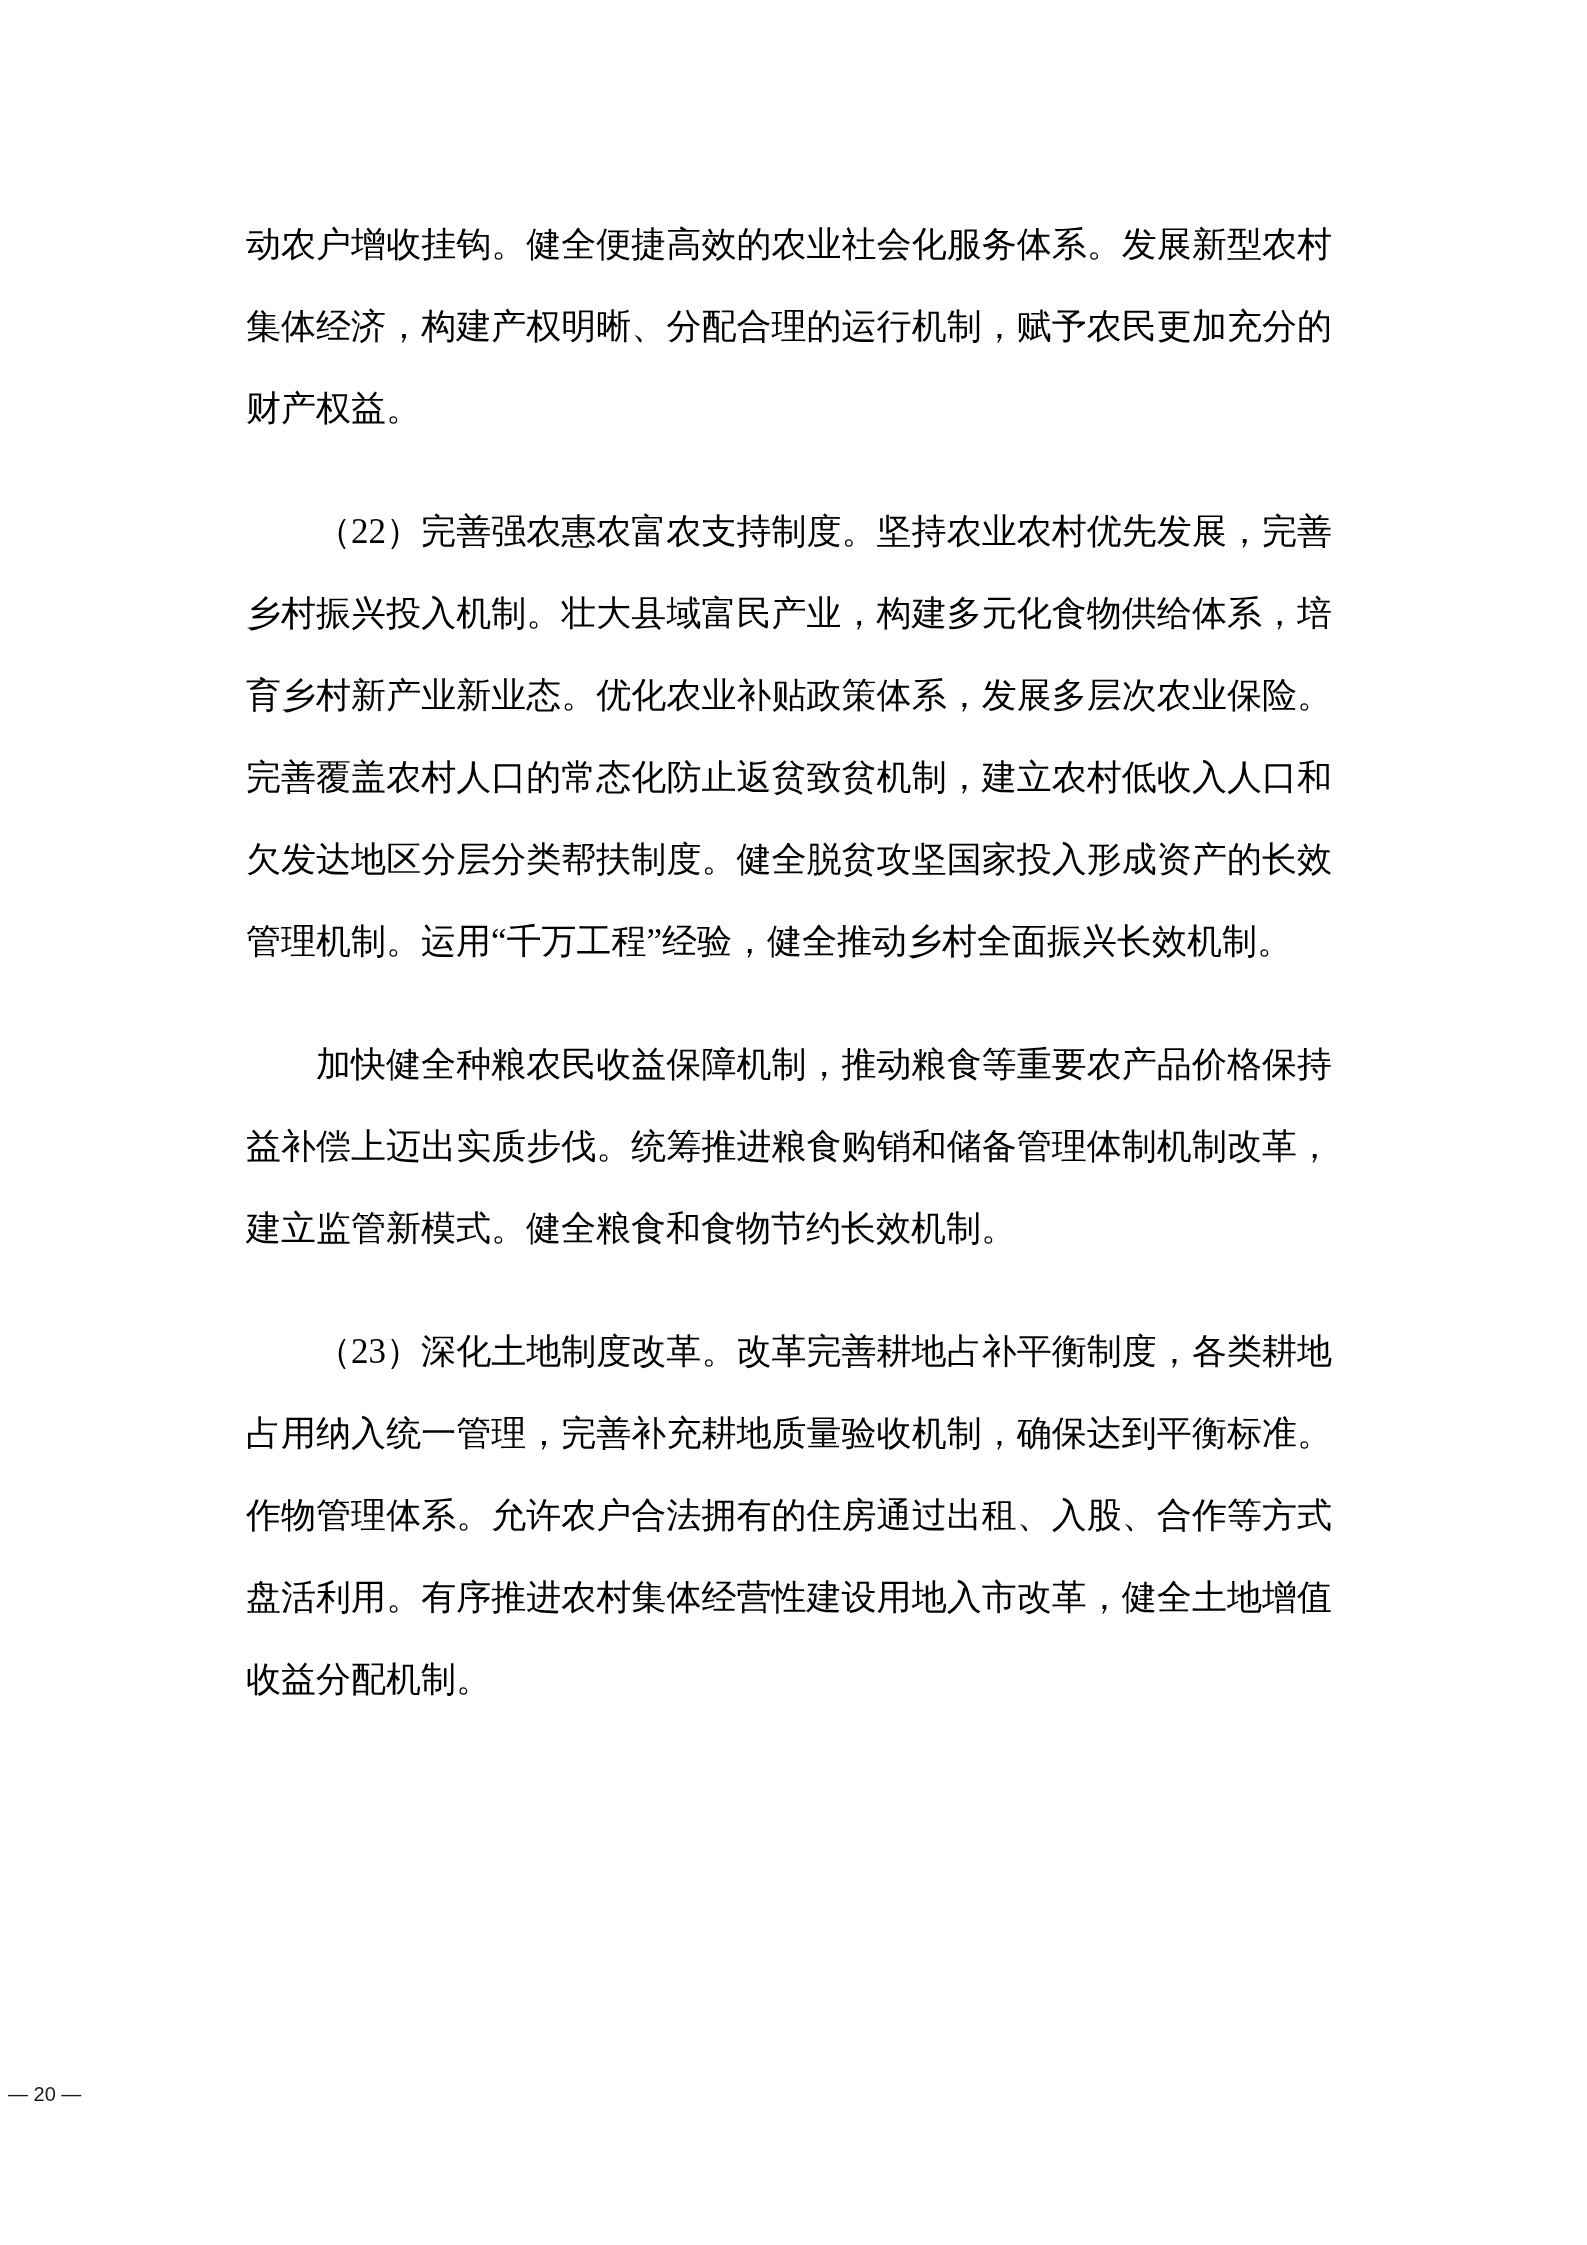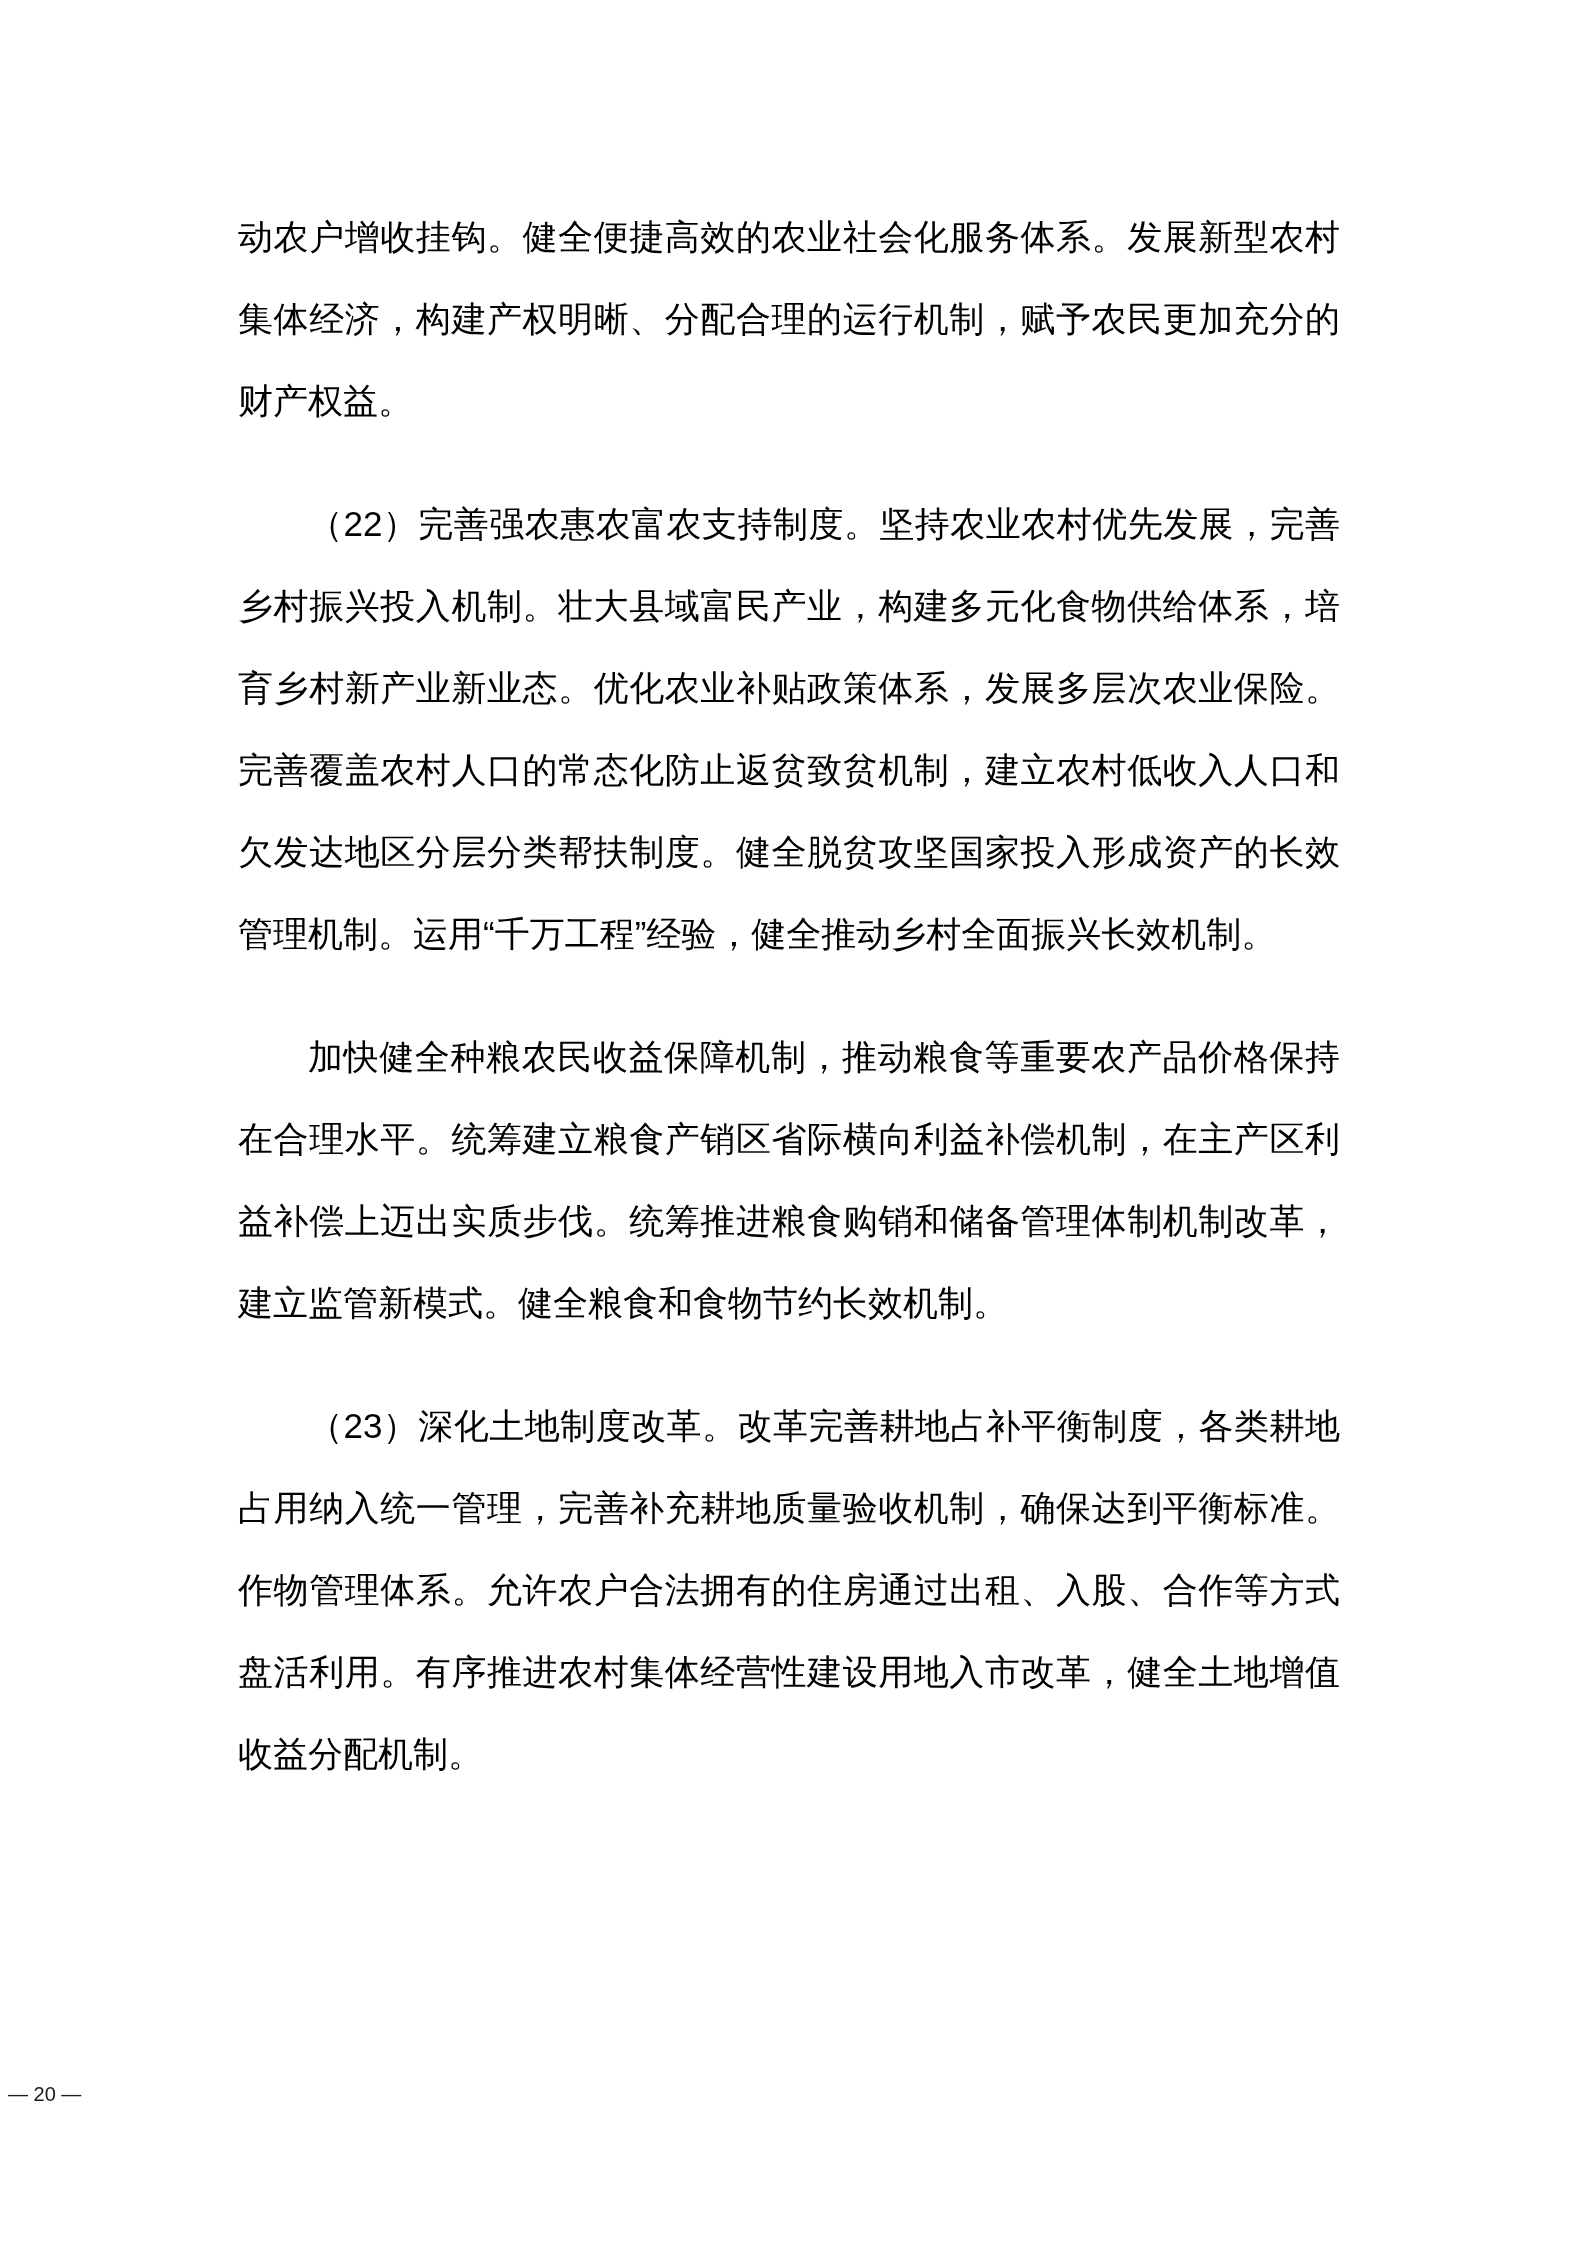--- a/index.html
+++ b/index.html
@@ -16,22 +16,23 @@
     font-family: "Liberation Sans", sans-serif;
     overflow: hidden;
   }
   .content {
     position: absolute;
     left: 238px;
     top: 196px;
     width: 1102px;
   }
   .para {
-    margin: 0;
+    margin: 8px;
     padding: 0;
+    font-family: Liberation Serif, serif;
   }
   .para + .para {
     margin-top: 41px;
   }
   .line {
     height: 82px;
     line-height: 82px;
     font-size: 35px;
     color: #000000;
     text-align: justify;
@@ -74,21 +75,20 @@
       <div class="line indent">（22）完善强农惠农富农支持制度。坚持农业农村优先发展，完善</div>
       <div class="line">乡村振兴投入机制。壮大县域富民产业，构建多元化食物供给体系，培</div>
       <div class="line">育乡村新产业新业态。优化农业补贴政策体系，发展多层次农业保险。</div>
       <div class="line">完善覆盖农村人口的常态化防止返贫致贫机制，建立农村低收入人口和</div>
       <div class="line">欠发达地区分层分类帮扶制度。健全脱贫攻坚国家投入形成资产的长效</div>
       <div class="line end">管理机制。运用“千万工程”经验，健全推动乡村全面振兴长效机制。</div>
     </div>
 
     <div class="para">
       <div class="line indent">加快健全种粮农民收益保障机制，推动粮食等重要农产品价格保持</div>
-      <div class="line">在合理水平。统筹建立粮食产销区省际横向利益补偿机制，在主产区利</div>
       <div class="line">益补偿上迈出实质步伐。统筹推进粮食购销和储备管理体制机制改革，</div>
       <div class="line end">建立监管新模式。健全粮食和食物节约长效机制。</div>
     </div>
 
     <div class="para">
       <div class="line indent">（23）深化土地制度改革。改革完善耕地占补平衡制度，各类耕地</div>
       <div class="line">占用纳入统一管理，完善补充耕地质量验收机制，确保达到平衡标准。</div>
       <div class="line">作物管理体系。允许农户合法拥有的住房通过出租、入股、合作等方式</div>
       <div class="line">盘活利用。有序推进农村集体经营性建设用地入市改革，健全土地增值</div>
       <div class="line end">收益分配机制。</div>

